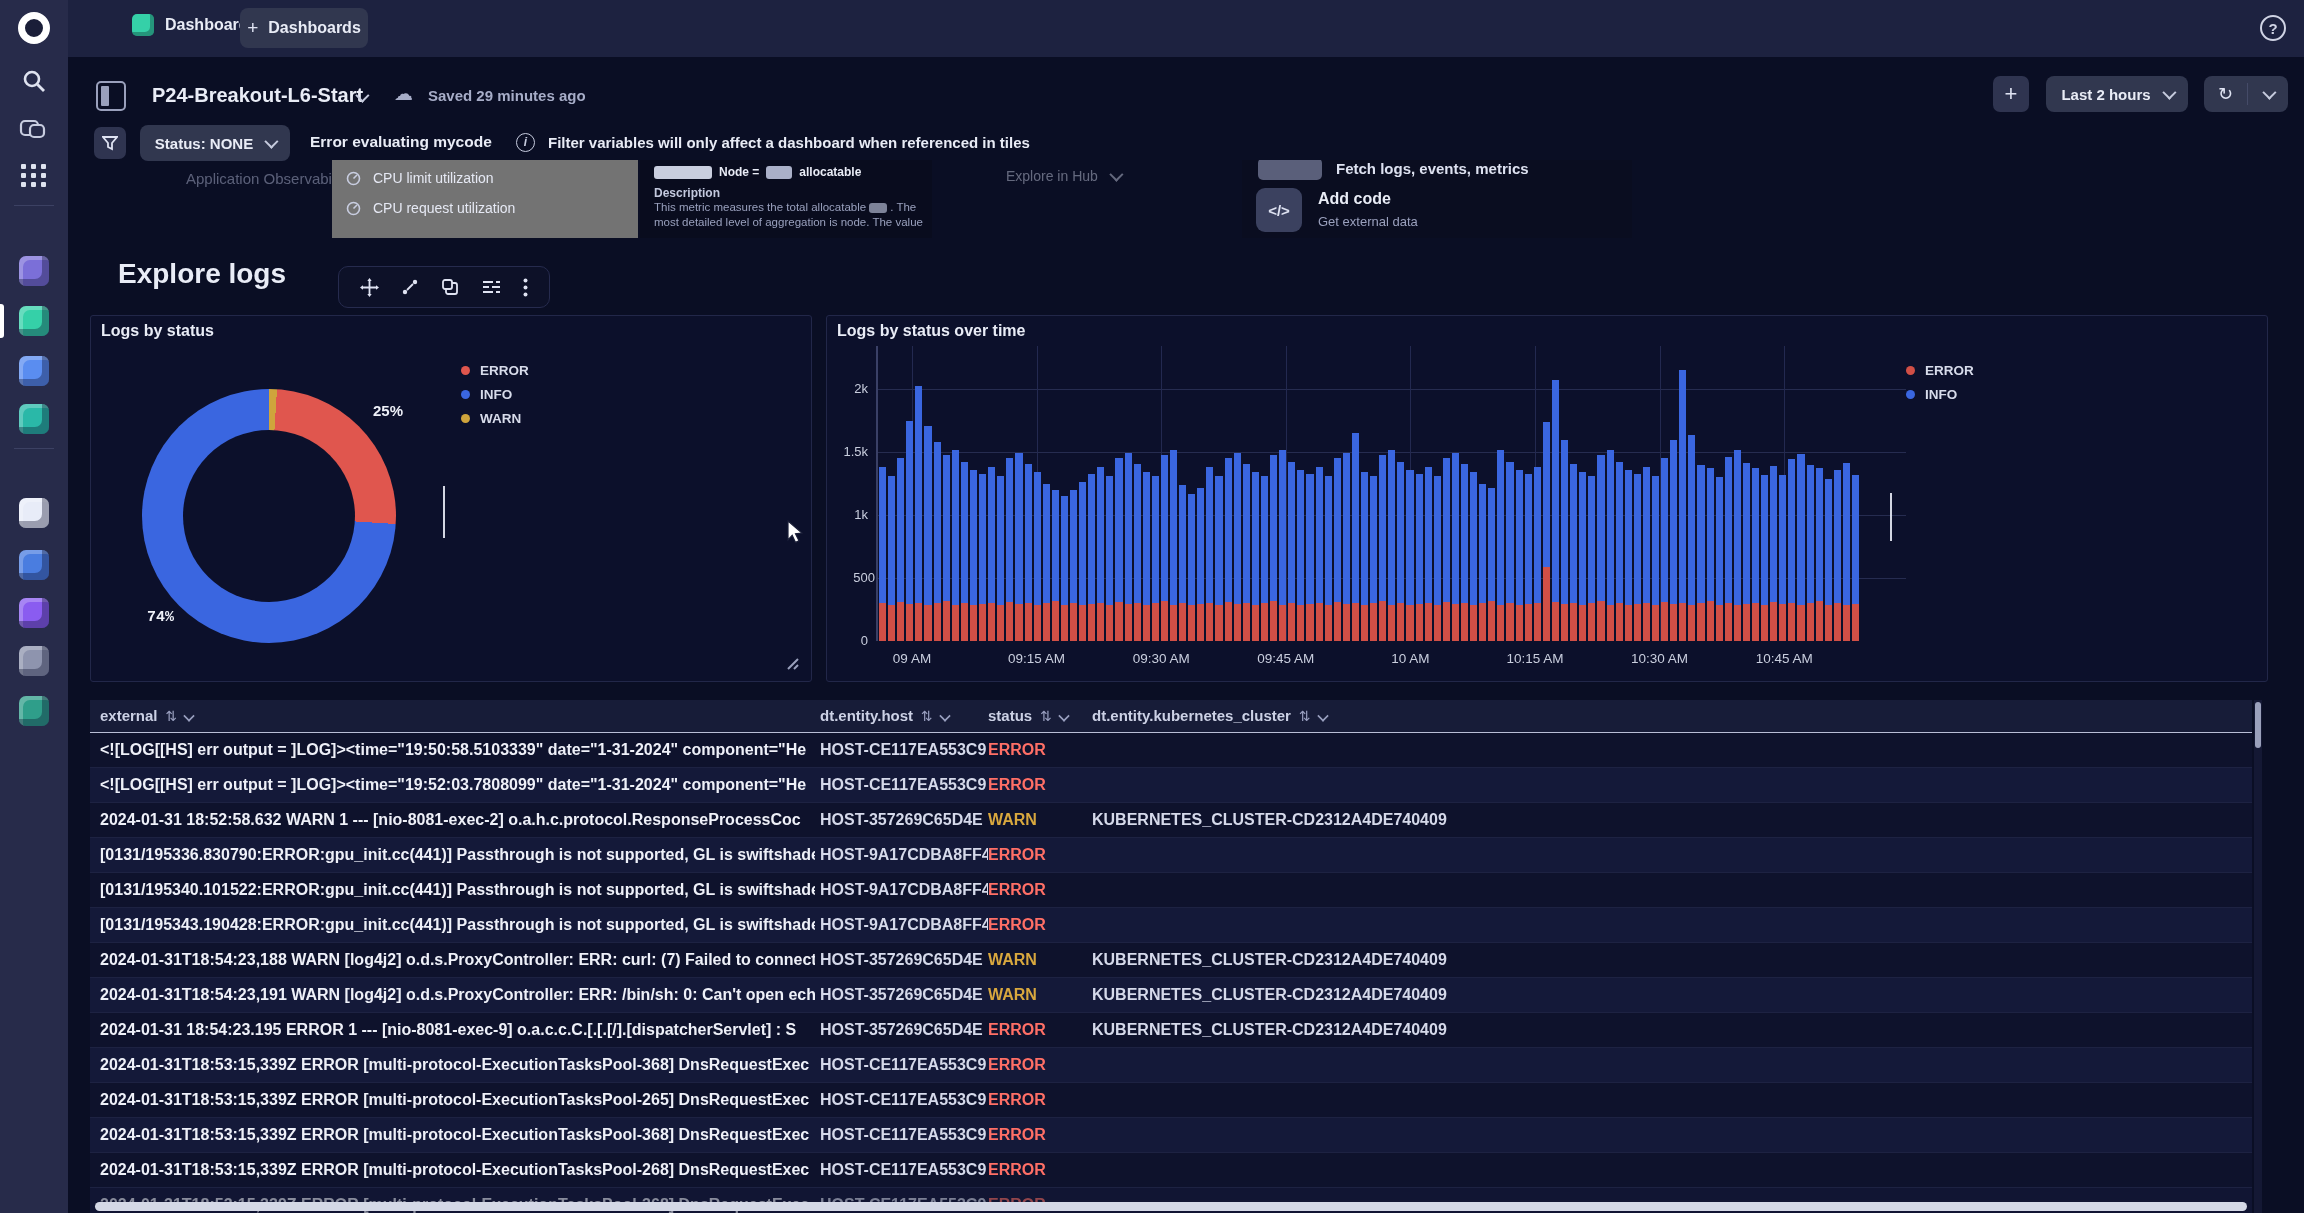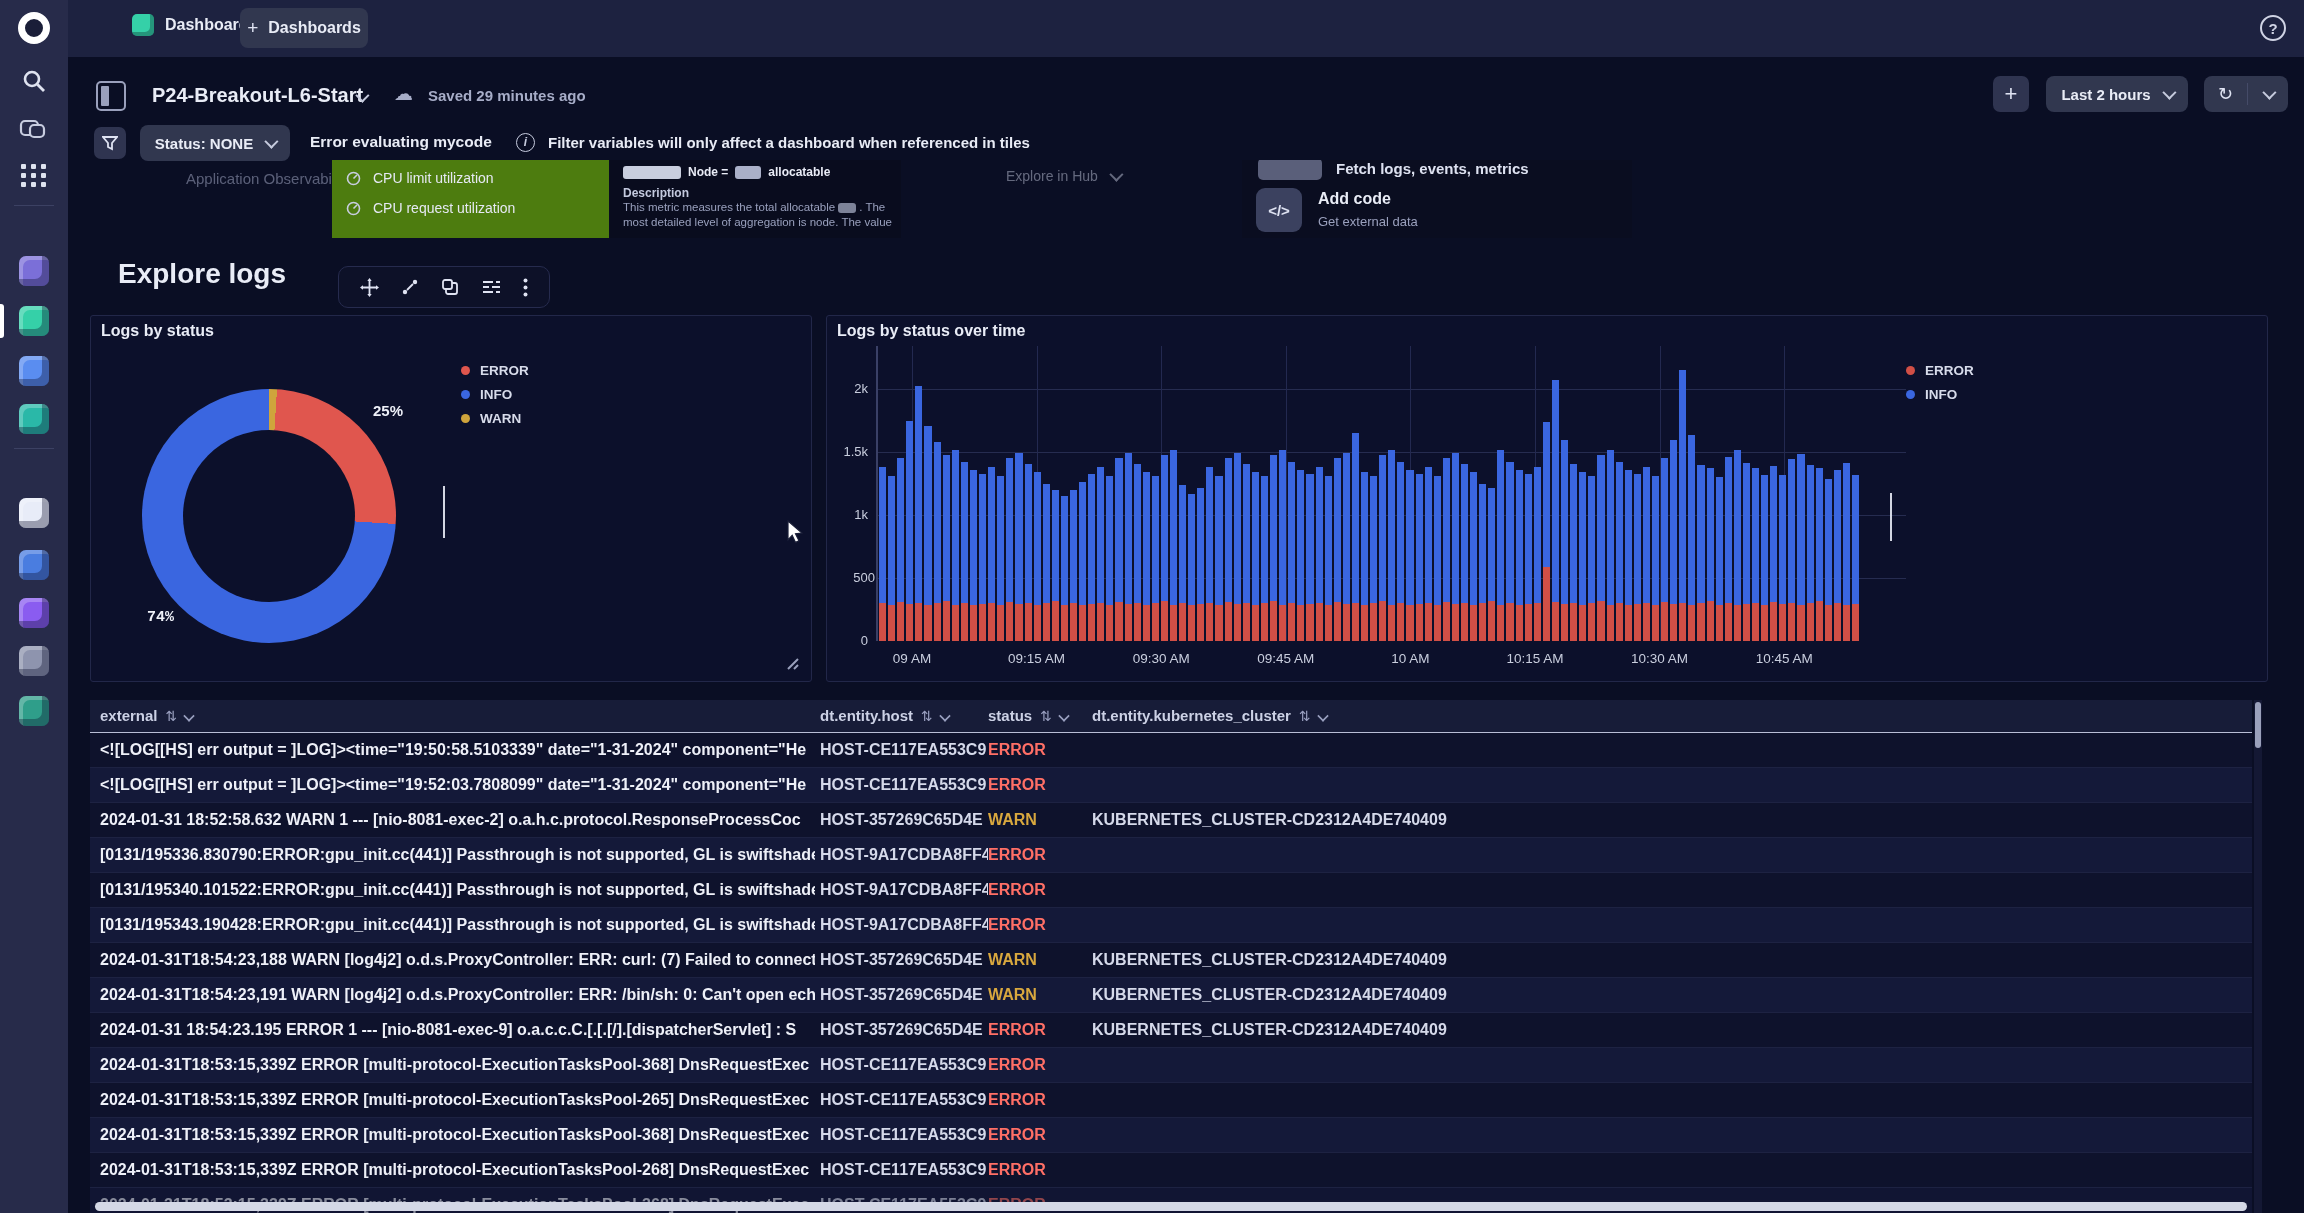--- a/index.html
+++ b/index.html
@@ -155,38 +155,38 @@
     <span style="font-size:15px;font-weight:700;">Status: NONE</span>
     <span class="chev"></span>
   </div>
   <div class="abs" style="left:310px;top:133px;font-size:15.5px;font-weight:700;">Error evaluating mycode</div>
   <div class="abs" style="left:516px;top:133px;width:19px;height:19px;border-radius:50%;border:1.8px solid #c6cbde;box-sizing:border-box;text-align:center;font-size:12px;font-weight:700;color:#c6cbde;line-height:16px;font-style:italic;">i</div>
   <div class="abs" style="left:548px;top:134px;font-size:15px;font-weight:600;color:#e8ebf5;">Filter variables will only affect a dashboard when referenced in tiles</div>
 
   <div class="abs" style="left:68px;top:160px;width:2236px;height:78px;overflow:hidden;">
     <div class="abs faded" style="left:118px;top:10px;font-size:15px;color:#aab0cc;">Application Observability</div>
 
-    <div class="panel" style="left:264px;top:0;width:306px;height:78px;background:#4d7c0f;">
+    <div class="panel" style="left:264px;top:0;width:306px;height:78px;background:#737373;">
       <div style="position:absolute;left:14px;top:10px;display:flex;gap:12px;align-items:center;">
         <svg width="15" height="15" viewBox="0 0 15 15">
             <circle cx="7.5" cy="7.5" r="6" fill="none" stroke="#c8cde0" stroke-width="1.6"></circle>
             <path d="M7.5 7.5L11 4" stroke="#c8cde0" stroke-width="1.6"></path>
           </svg>
         <span style="font-size:14px;color:#e6e9f4;">CPU limit utilization</span>
       </div>
       <div style="position:absolute;left:14px;top:40px;display:flex;gap:12px;align-items:center;">
         <svg width="15" height="15" viewBox="0 0 15 15">
             <circle cx="7.5" cy="7.5" r="6" fill="none" stroke="#c8cde0" stroke-width="1.6"></circle>
             <path d="M7.5 7.5L11 4" stroke="#c8cde0" stroke-width="1.6"></path>
           </svg>
         <span style="font-size:14px;color:#e6e9f4;">CPU request utilization</span>
       </div>
     </div>
 
-    <div class="panel" style="left:541px;top:0;width:292px;height:78px;background:#090c1e;">
+    <div class="panel" style="left:572px;top:0;width:292px;height:78px;background:#090c1e;">
       <div style="position:absolute;left:14px;top:5px;display:flex;align-items:center;gap:7px;">
         <span class="chip" style="width:58px;height:13px;"></span>
         <span style="font-size:12px;font-weight:600;">Node =</span>
         <span class="chip" style="width:26px;height:13px;background:#aab0c8;"></span>
         <span style="font-size:12px;font-weight:600;">allocatable</span>
       </div>
       <div style="position:absolute;left:14px;top:26px;font-size:12px;font-weight:700;color:#c3c9de;">Description</div>
       <div style="position:absolute;left:14px;top:41px;font-size:11.5px;color:#99a0bd;white-space:nowrap;">
         <span>This metric measures the total allocatable</span><span class="chip" style="width:18px;height:10px;background:#7d8399;margin:0 3px;"></span><span>. The</span>
       </div>

